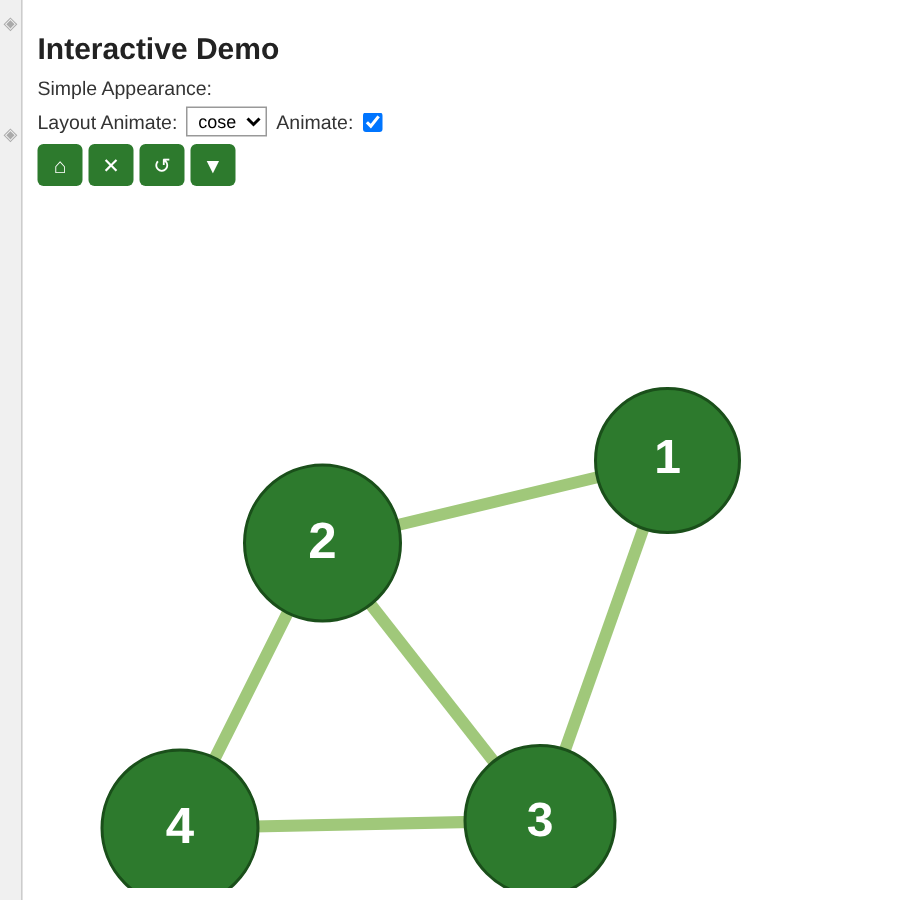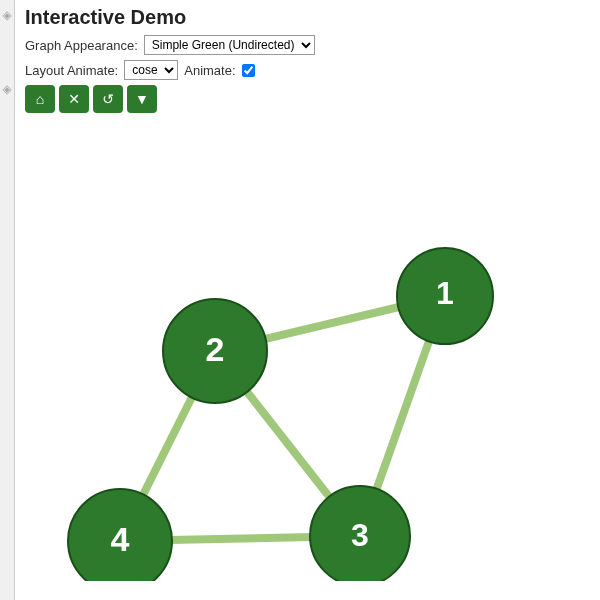--- a/index.html
+++ b/index.html
@@ -27,21 +27,21 @@
       padding-top: 8px;
       gap: 60px;
     }
     .sidebar-icon {
       color: #aaa;
       font-size: 12px;
       writing-mode: vertical-rl;
     }
     .main {
       flex: 1;
-      padding: 6px 10px;
+      padding: 22px 10px;
     }
     .title {
       font-size: 20px;
       font-weight: bold;
       margin-bottom: 6px;
       color: #222;
     }
     .control-row {
       display: flex;
       align-items: center;
@@ -101,24 +101,21 @@
 
 <div class="page">
   <div class="left-sidebar">
     <span class="sidebar-icon">◈</span>
     <span class="sidebar-icon">◈</span>
   </div>
   <div class="main">
     <div class="title">Interactive Demo</div>
 
     <div class="control-row">
-      <span class="control-label">Graph Appearance:</span>
-      <select>
-        <option>Simple Green (Undirected)</option>
-      </select>
+      <span class="control-label">Simple Appearance:</span>
     </div>
 
     <div class="control-row">
       <span class="control-label">Layout Animate:</span>
       <select>
         <option>cose</option>
       </select>
       <span class="animate-label">Animate:</span>
       <input type="checkbox" checked="" style="">
     </div>

